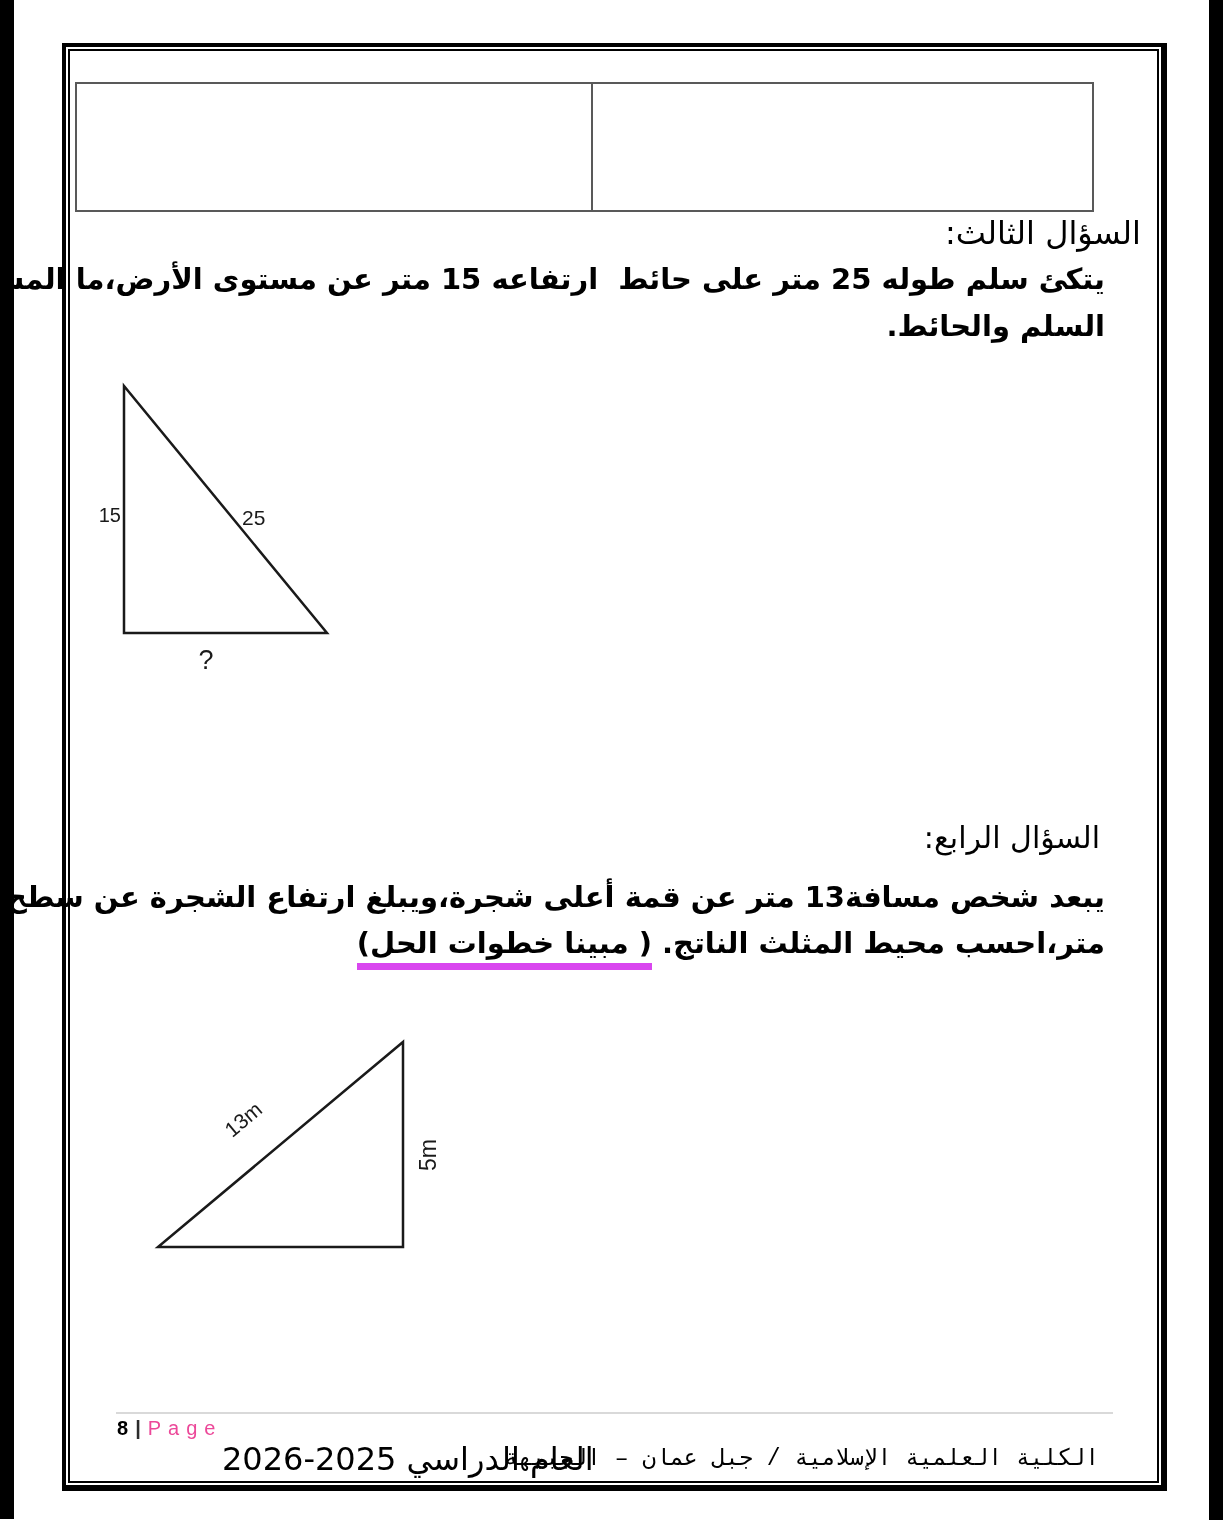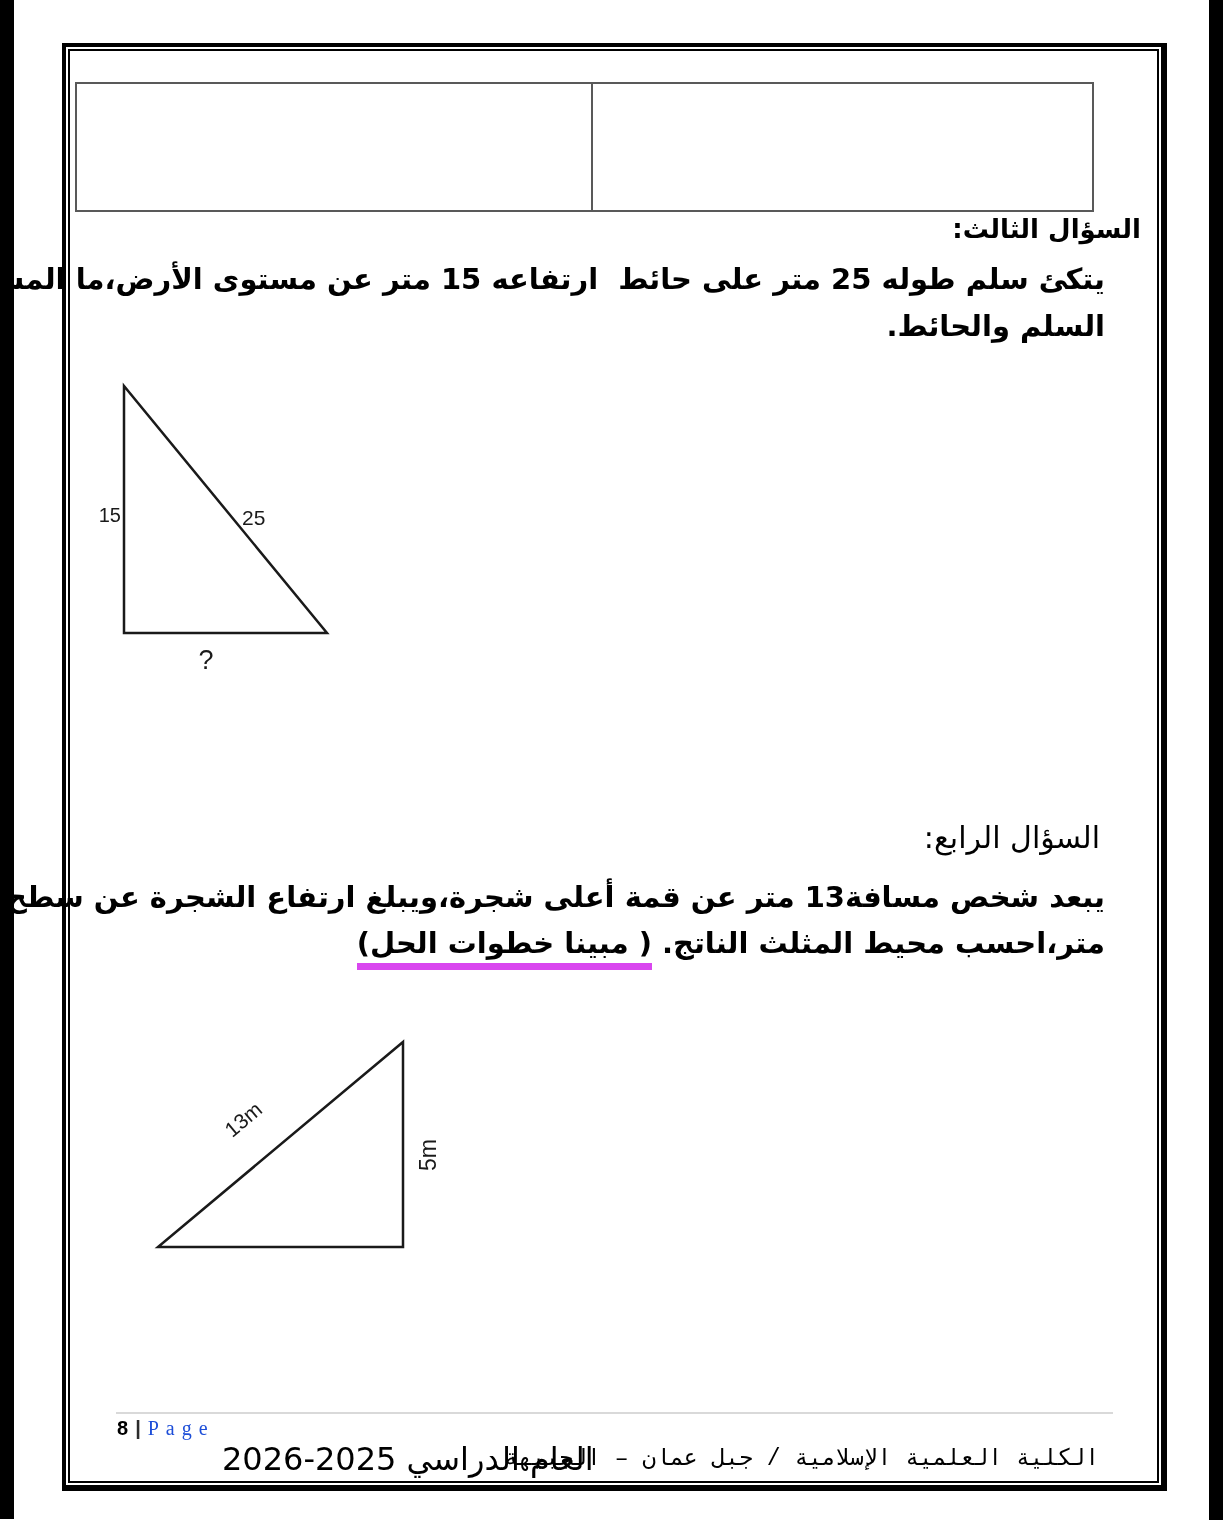--- a/index.html
+++ b/index.html
@@ -37,21 +37,21 @@
     box-sizing:border-box;
     background:#fff;
   }
   .answer-cell{box-sizing:border-box;height:100%;}
   .answer-cell.c1{width:516px;border-right:2px solid #595959;}
   .answer-cell.c2{flex:1;}
 
   .ar{direction:rtl;unicode-bidi:plaintext;}
   .q-heading-bold{
     position:absolute;right:82px;top:214px;
-    font-size:26px;font-weight:700;
+    font-size:32px;font-weight:400;
     white-space:pre;text-align:right;
   }
   .q-heading-reg{
     position:absolute;right:123px;top:820px;
     font-size:30px;font-weight:400;
     white-space:pre;text-align:left;
   }
   .para{
     position:absolute;right:118px;left:100px;
     text-align:right;
@@ -80,21 +80,21 @@
     width:997px;height:2px;background:#d9d9d9;
   }
   .footer-pageline{
     position:absolute;left:117px;top:1417px;
     font-family:"Liberation Sans","DejaVu Sans",sans-serif;
     font-size:20px;color:#1a1a1a;
     white-space:pre;
   }
   .footer-pageline .pgnum{font-weight:700;color:#000;}
   .footer-pageline .pgsep{color:#2b2b2b;margin:0 7px;font-weight:700;}
-  .footer-pageline .pgword{color:#1d4ed8;letter-spacing:7px;font-family:Liberation Serif, serif;}
+  .footer-pageline .pgword{color:#ec4899;letter-spacing:7px;}
   .footer-year{
     position:absolute;left:222px;top:1440px;
     font-size:32px;font-weight:400;
     white-space:pre;
   }
   .footer-inst{
     position:absolute;right:124px;top:1444px;
     font-size:23px;font-weight:400;
     text-align:right;white-space:pre;font-family:Liberation Mono, monospace;
   }

